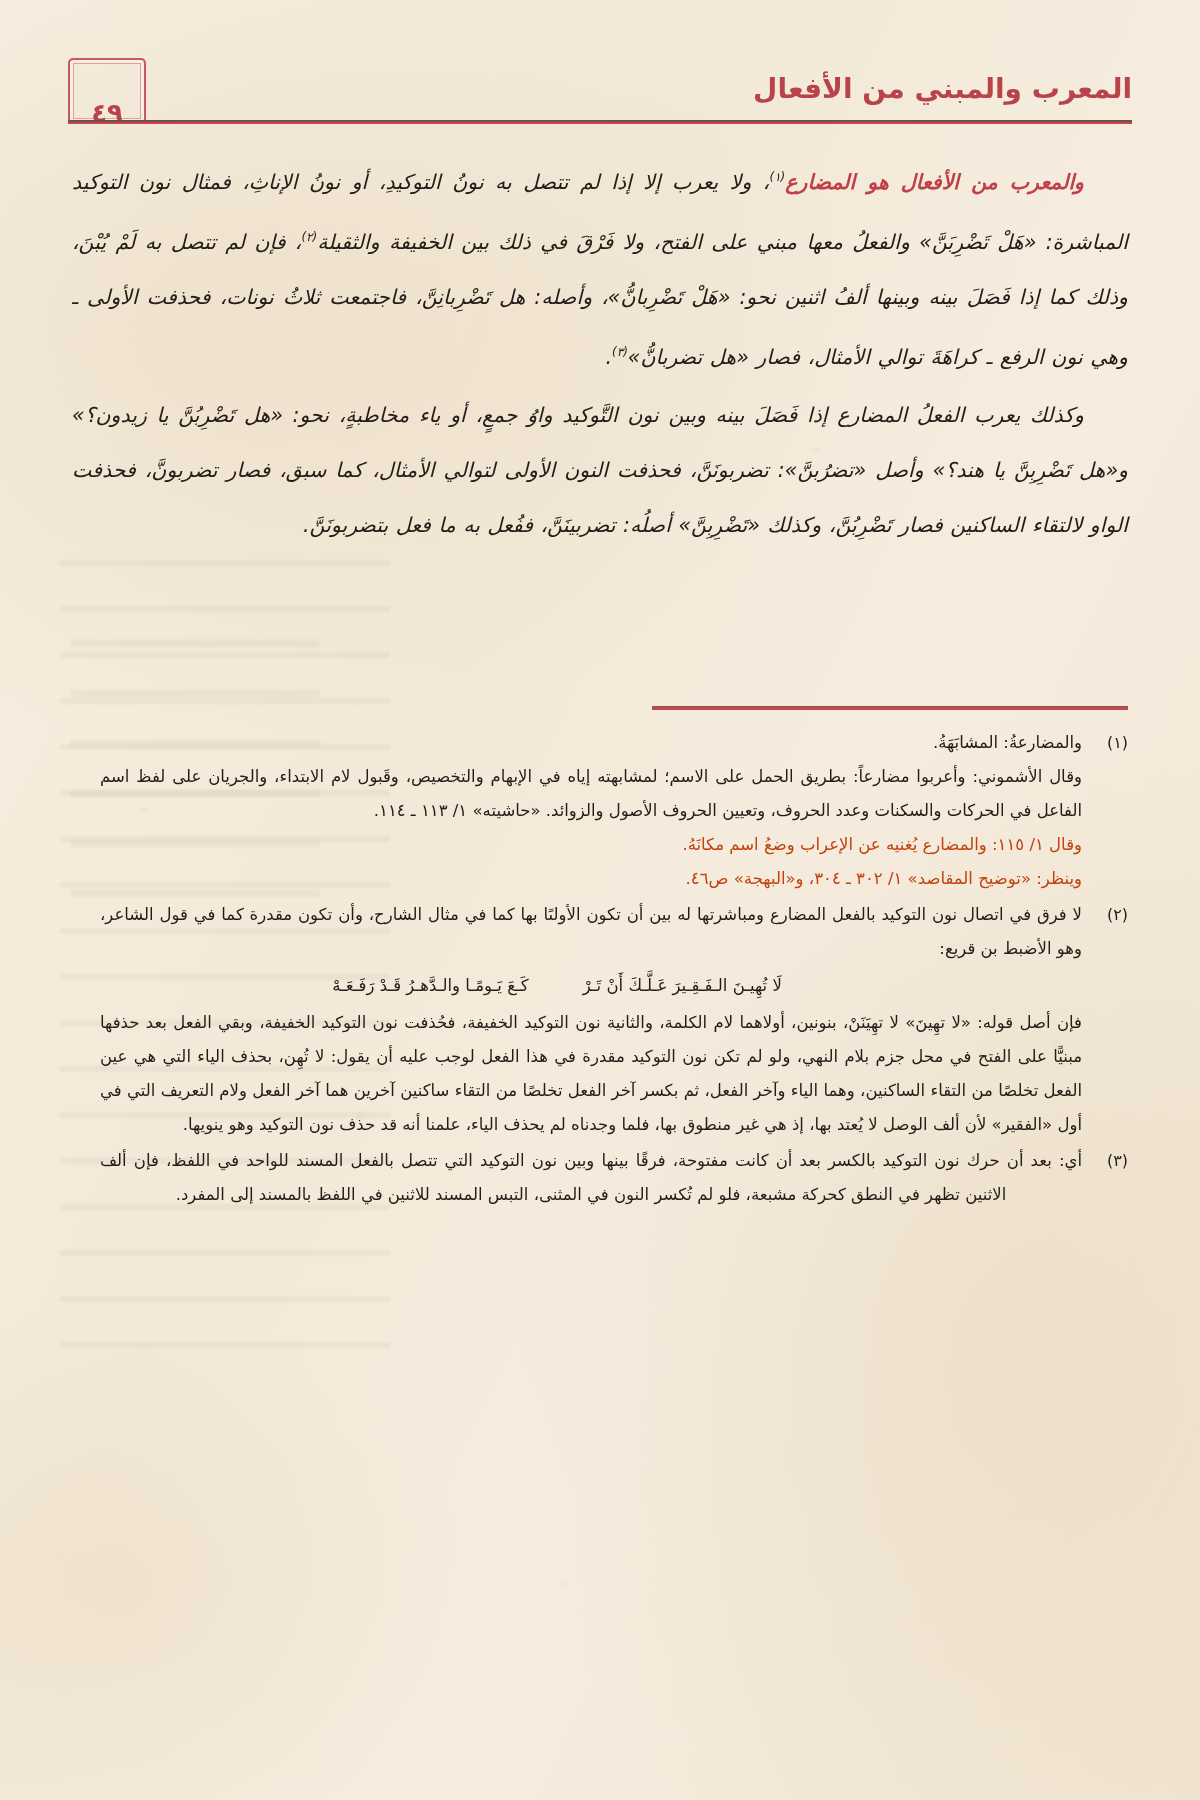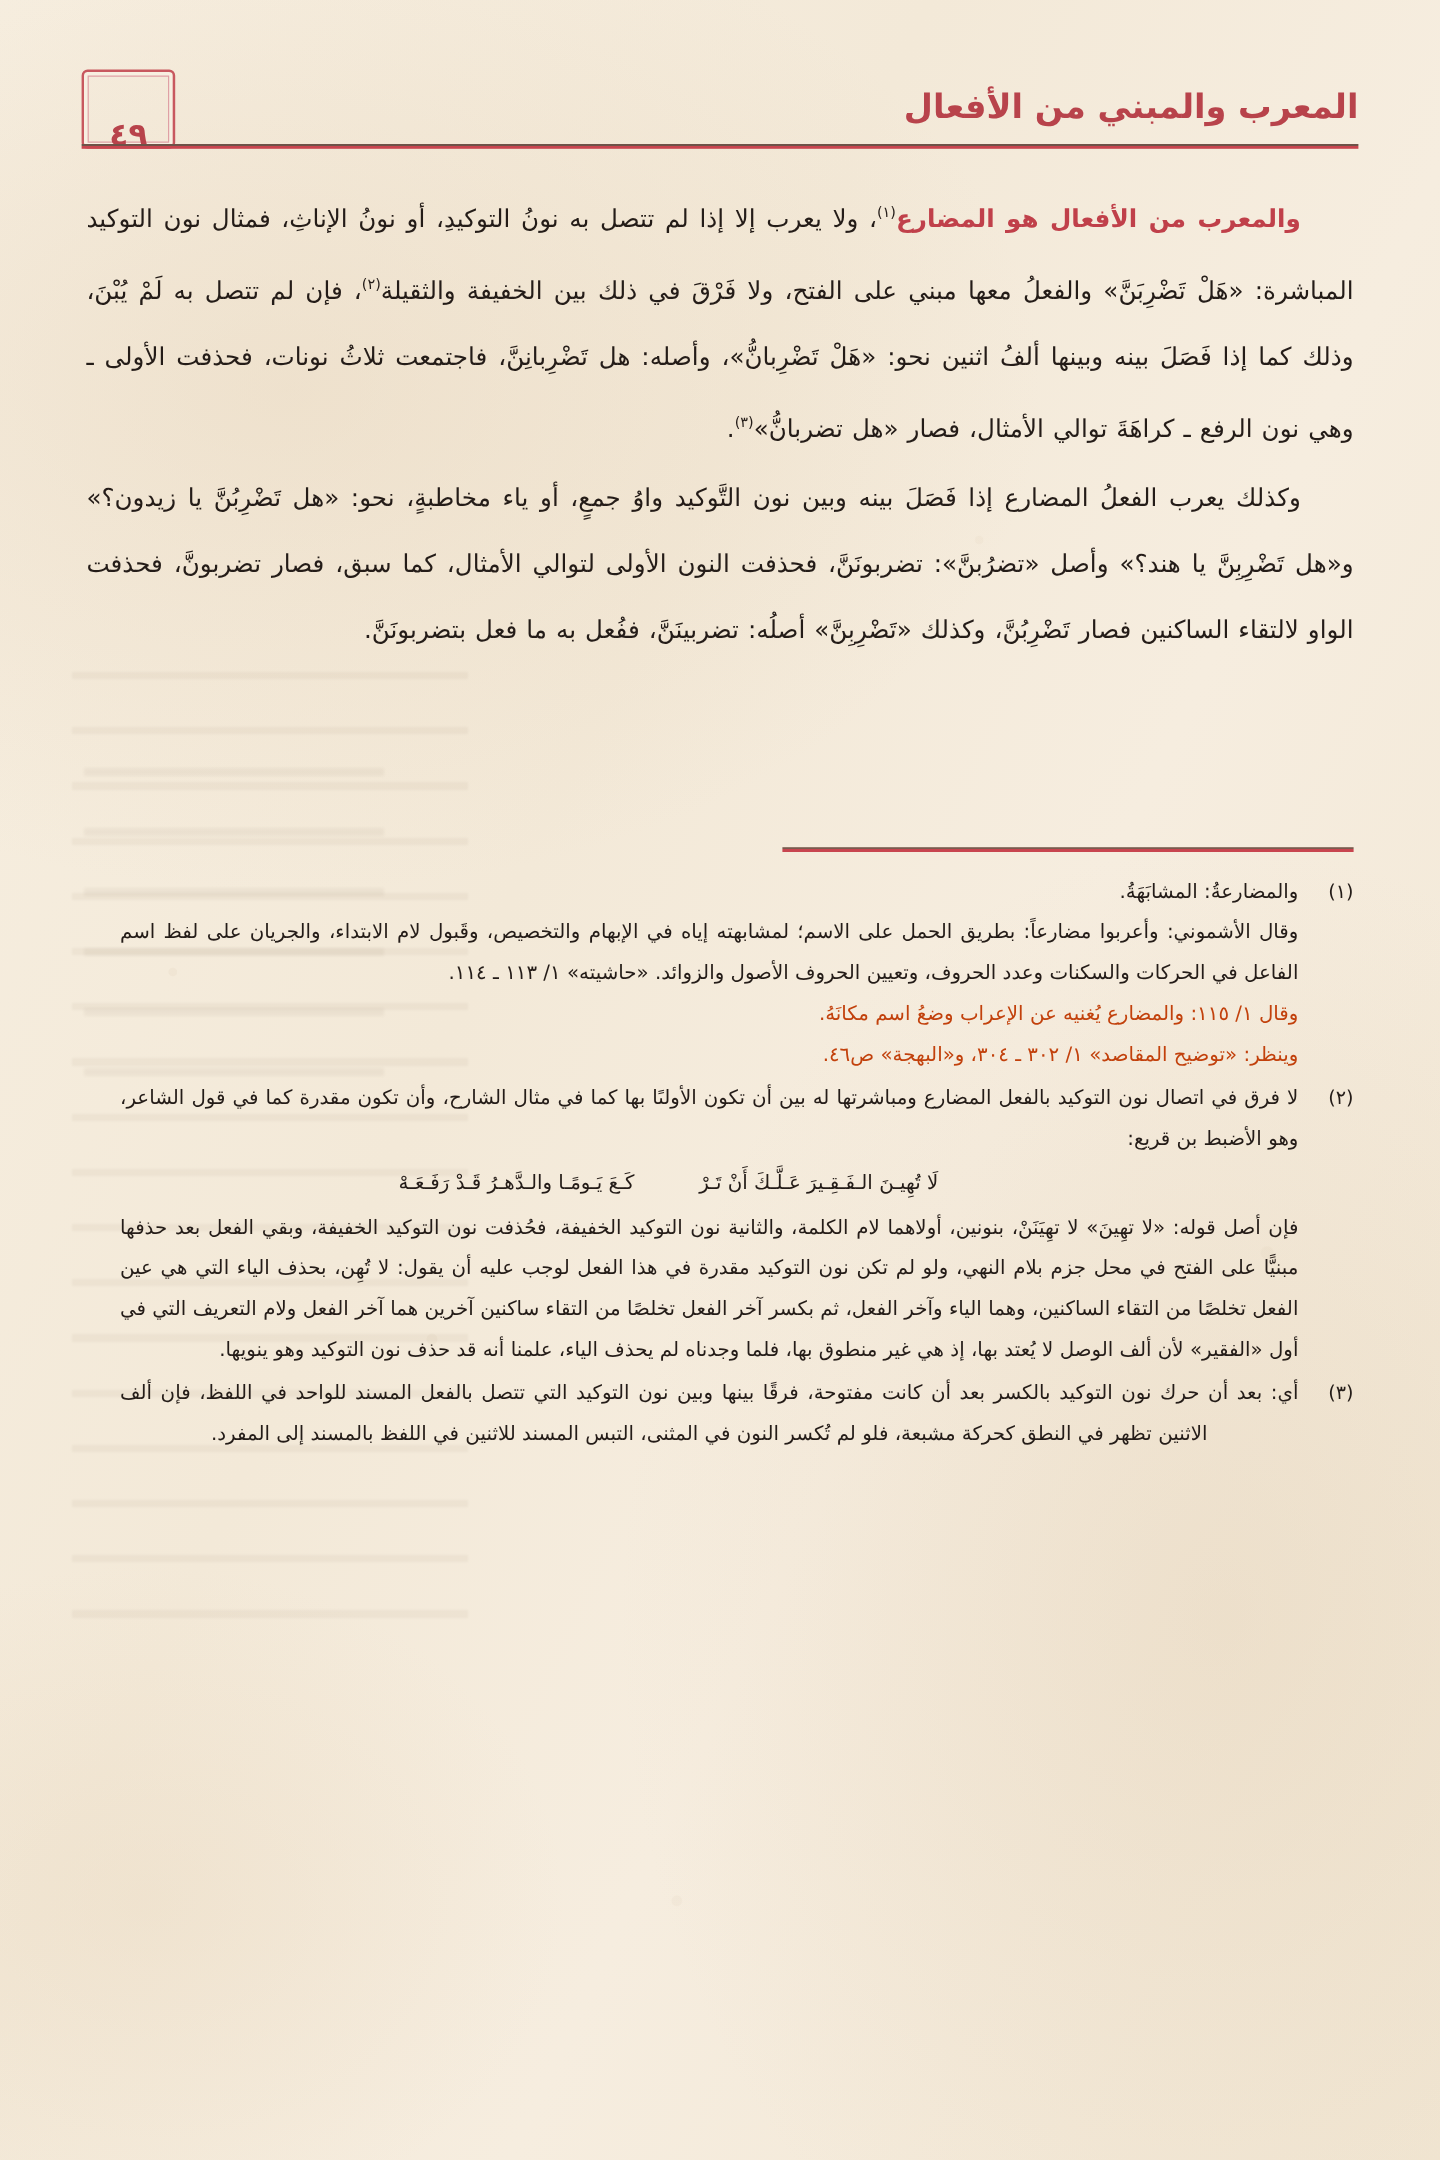--- a/index.html
+++ b/index.html
@@ -136,20 +136,21 @@
   p.body-par {
     margin: 0 0 4px 0;
     font-size: 20.5px;
     line-height: 55px;
     color: #241c18;
     text-align: justify;
     text-align-last: right;
     text-indent: 44px;
     font-family: "DejaVu Sans", "Liberation Sans", sans-serif;
     word-spacing: 1px;
+    font-style: italic;
   }
   .redtext { color: #c0404a; font-weight: bold; }
   sup.fn {
     font-size: 12px;
     vertical-align: super;
     color: #241c18;
   }
 
   
   .fn-divider {

